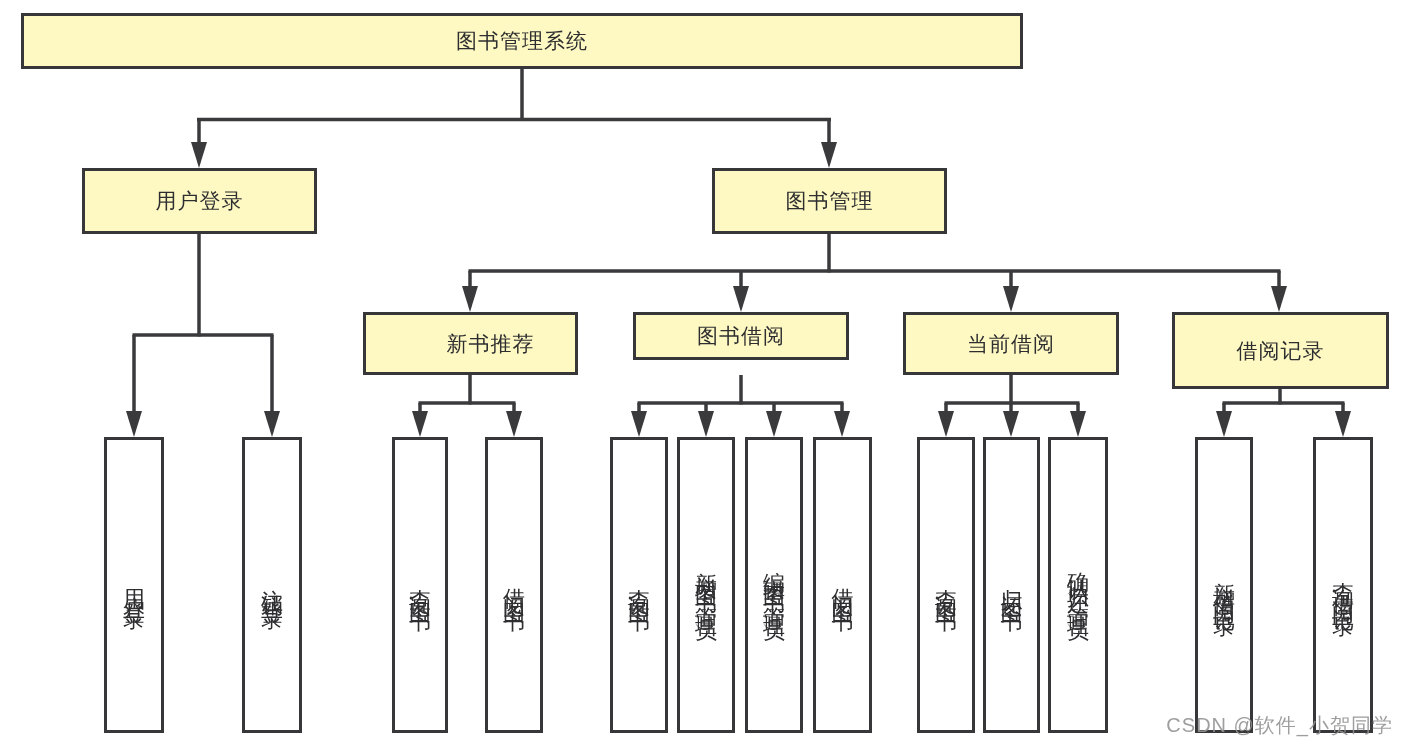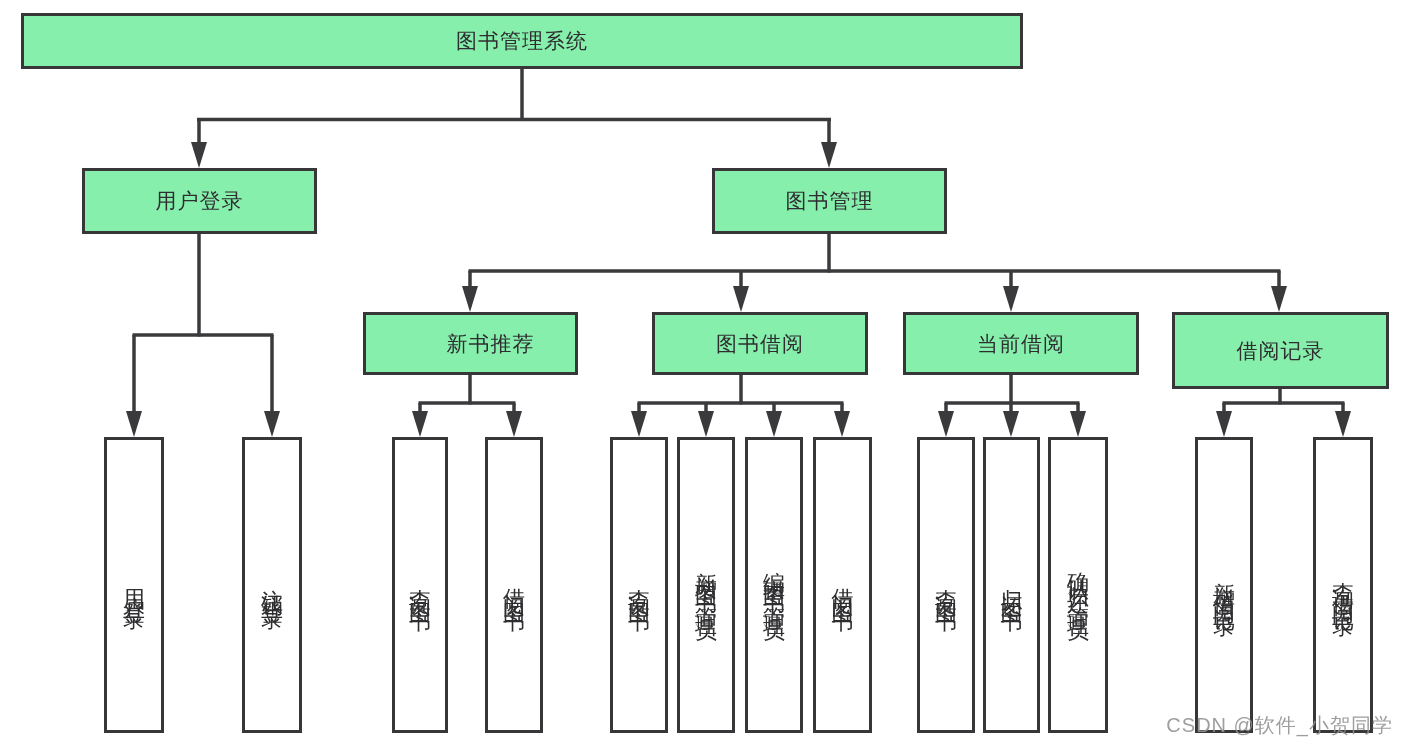--- a/index.html
+++ b/index.html
@@ -19,21 +19,21 @@
     position: absolute;
     left: 0; top: 0;
     width: 1405px;
     height: 747px;
     pointer-events: none;
   }
   .node {
     position: absolute;
     box-sizing: border-box;
     border: 3px solid #37373a;
-    background: #86efac;
+    background: #fef9c3;
     display: flex;
     align-items: center;
     justify-content: center;
     color: #2e2e30;
     font-size: 21px;
     letter-spacing: 1px;
     white-space: nowrap;
   }
   .vnode {
     position: absolute;
@@ -139,24 +139,24 @@
   <div class="node" style="left:82px; top:168px; width:235px; height:66px;">
     <span>用户登录</span>
   </div>
   <div class="node" style="left:712px; top:168px; width:235px; height:66px;">
     <span>图书管理</span>
   </div>
 
   <div class="node" style="left:363px; top:312px; width:215px; height:63px;padding-left:40px;">
     <span>新书推荐</span>
   </div>
-  <div class="node" style="left:633px; top:312px; width:216px; height:63px;margin-left:19px;">
+  <div class="node" style="left:633px; top:312px; width:216px; height:48px;">
     <span>图书借阅</span>
   </div>
-  <div class="node" style="left:903px; top:312px; width:236px; height:63px;">
+  <div class="node" style="left:903px; top:312px; width:216px; height:63px;">
     <span>当前借阅</span>
   </div>
   <div class="node" style="left:1172px; top:312px; width:217px; height:77px;">
     <span>借阅记录</span>
   </div>
 
   <div class="vnode" style="left:104px; width:60px;">
     <span>用户登录</span>
   </div>
   <div class="vnode" style="left:242px; width:60px;">

